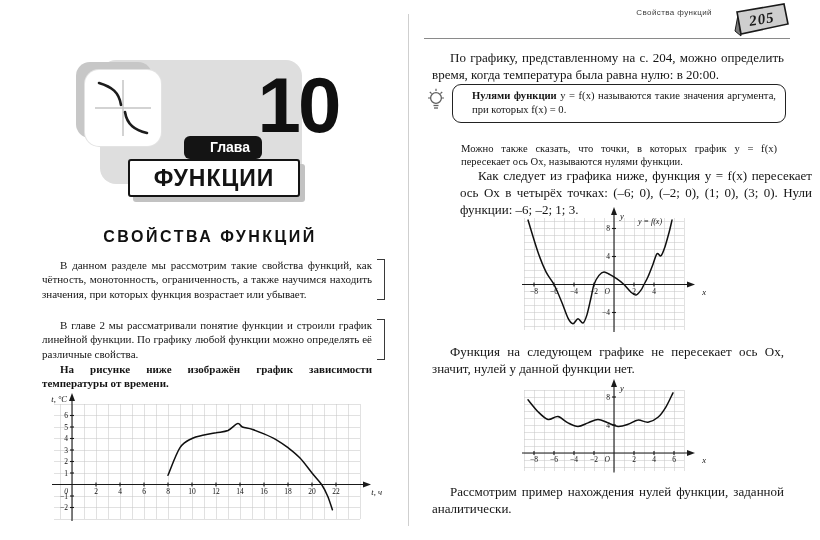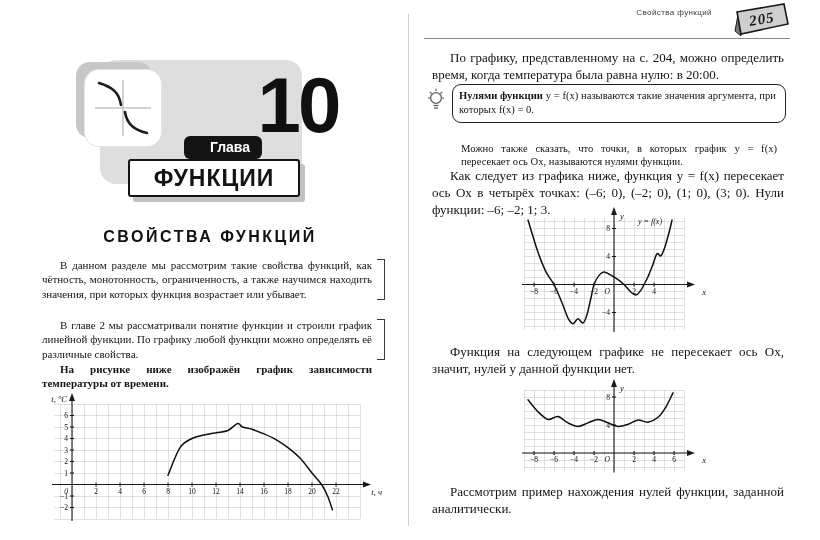--- a/index.html
+++ b/index.html
@@ -23,25 +23,25 @@
   .para{position:absolute;left:12px;width:330px;font-size:11px;line-height:1.3;text-align:justify;text-indent:18px;}
   .rbracket{position:absolute;right:-13px;top:1px;bottom:1px;width:7px;border-top:1.3px solid #3a3a3a;border-right:1.3px solid #3a3a3a;border-bottom:1.3px solid #3a3a3a;}
   .p1{top:258px;} .p2{top:318px;} .p3{top:362px;font-weight:bold;}
   .graph-temp{position:absolute;left:6px;top:392px;}
 
   
   .rp-header{position:absolute;left:0;top:16px;width:100%;height:22px;border-bottom:1px solid #8a8a8a;}
   .running-head{position:absolute;right:78px;top:8px;font-family:"Liberation Sans",sans-serif;font-size:8px;letter-spacing:0.4px;color:#3c3c3c;}
   .page-flag{position:absolute;right:-2px;top:2px;z-index:3;}
   .rp-para{position:absolute;left:8px;width:352px;font-size:13px;line-height:1.3;text-align:justify;text-indent:18px;}
-  .rp1{top:50px;} .rp2{top:168px;} .rp3{top:344px;} .rp4{top:484px;font-family:Liberation Serif, serif;}
+  .rp1{top:50px;} .rp2{top:168px;margin-left:28px;} .rp3{top:344px;} .rp4{top:484px;font-family:Liberation Serif, serif;}
   .note{position:absolute;left:2px;top:84px;width:360px;display:flex;}
   .note-icon{flex:0 0 26px;padding-top:4px;}
   .note-body{flex:1;font-size:10.6px;line-height:1.3;text-align:justify;}
-  .note-box{border:1.2px solid #222;border-radius:9px;padding:4px 9px 5px 6px;}
+  .note-box{border:1.2px solid #222;border-radius:9px;padding:4px 9px 5px 19px;}
   .note-add{padding:19px 9px 0 9px;}
   .graph1{position:absolute;left:82px;top:206px;}
   .graph2{position:absolute;left:82px;top:378px;}
 
   
   .graph svg{display:block;}
   .g-grid line{stroke:#c9c9c9;stroke-width:0.55;}
   .g-ax line{stroke:#1a1a1a;stroke-width:1.1;}
   .g-fill polygon{fill:#1a1a1a;}
   .g-lab text{font-family:"Liberation Serif",serif;font-size:7.5px;fill:#111;}

